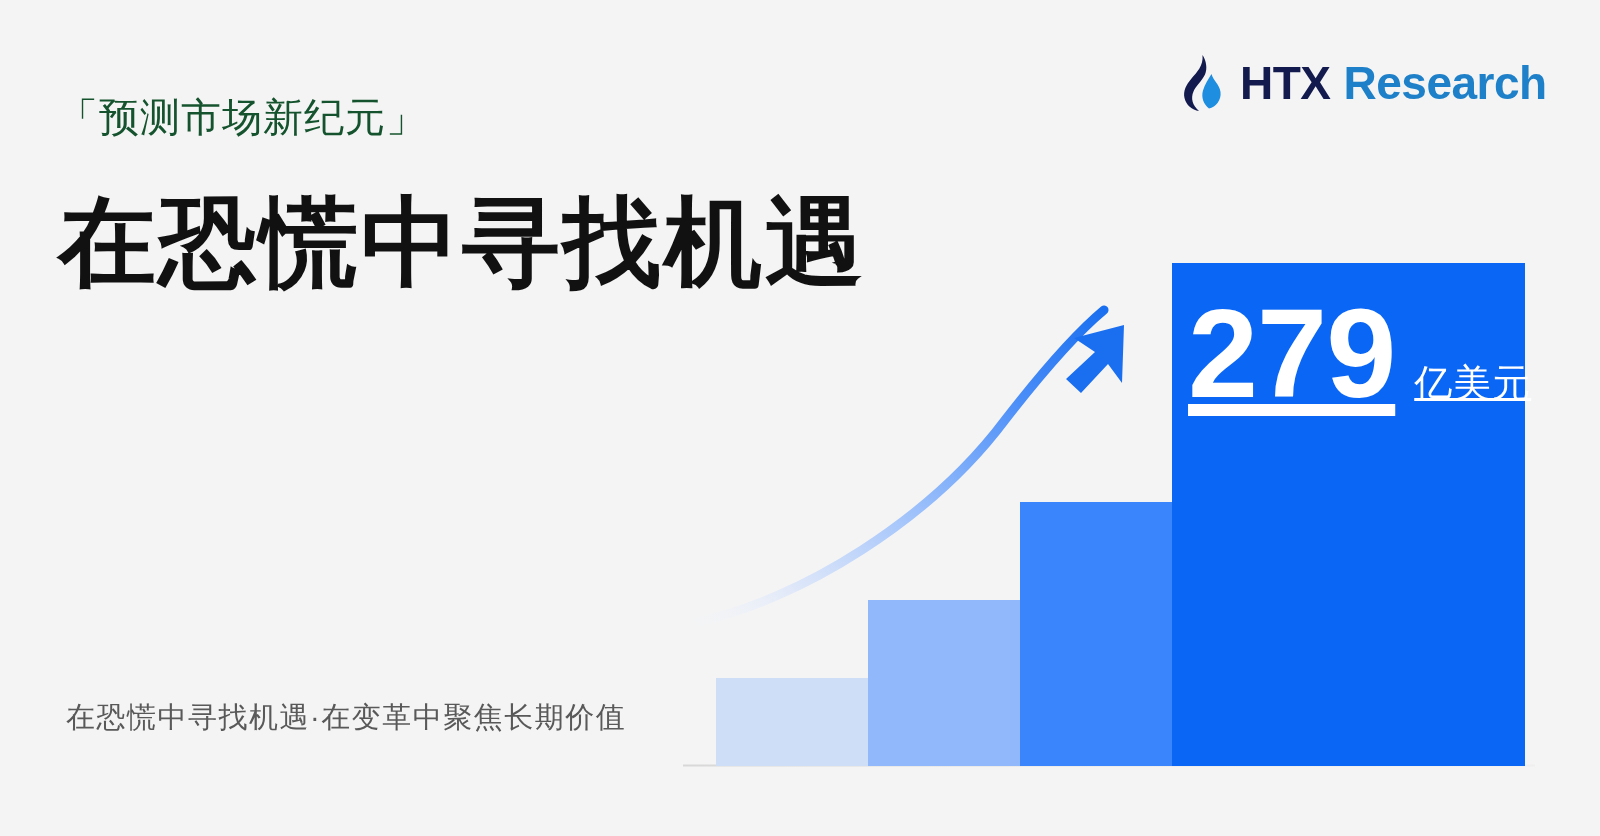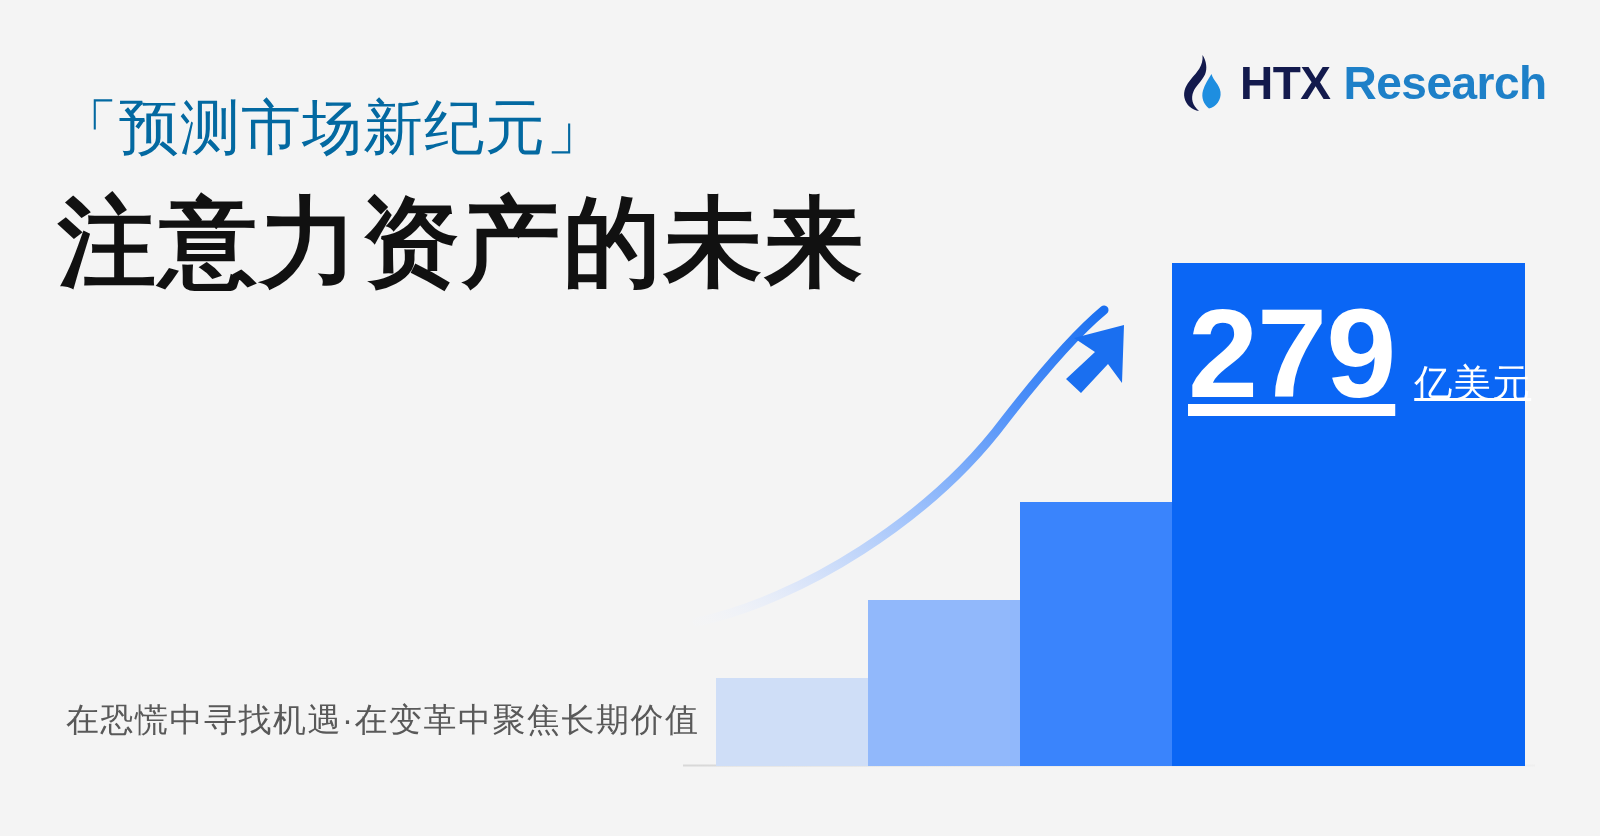--- a/index.html
+++ b/index.html
@@ -24,31 +24,31 @@
     line-height:1;white-space:nowrap;
     display:flex;align-items:baseline;
   }
   .wm-htx{color:#131a4d;}
   .wm-gap{display:inline-block;width:13px;}
   .wm-research{color:#1e80c8;}
 
   
   .kicker{
     position:absolute;left:58px;top:96px;
-    font-size:60px;font-weight:500;color:#0369a1;
+    font-size:40px;font-weight:500;color:#14532d;
     letter-spacing:1px;line-height:1.08;white-space:nowrap;
   }
   .headline{
     position:absolute;left:58px;top:188px;
     font-size:98px;font-weight:bold;color:#111111;
     letter-spacing:3px;line-height:1.12;white-space:nowrap;
   }
   .tagline{
     position:absolute;left:66px;top:700px;
-    font-size:33px;font-weight:400;color:#595959;
+    font-size:29px;font-weight:400;color:#595959;
     letter-spacing:1.5px;line-height:1.2;white-space:nowrap;
   }
 
   
   .chart{position:absolute;left:0;top:0;width:1600px;height:836px;pointer-events:none;}
   .value-wrap{
     position:absolute;left:1188px;top:300px;
     display:flex;align-items:flex-end;
     color:#ffffff;white-space:nowrap;text-decoration:underline;
   }
@@ -95,21 +95,21 @@
     </g>
   </svg>
 
   <div class="value-wrap">
     <span class="value-num">279</span>
     <span class="value-unit">亿美元</span>
   </div>
 
   <div class="kicker">「预测市场新纪元」</div>
 
-  <div class="headline">注意力资产的未来</div>
+  <div class="headline">在恐慌中寻找机遇</div>
 
   <div class="tagline">在恐慌中寻找机遇·在变革中聚焦长期价值</div>
 
   <div class="brand">
     <svg class="brand-mark" viewBox="0 0 46 58" aria-hidden="true">
       <path d="M24.5 1 C25.5 12, 19 18, 13.5 24.5 C8 31, 5 37, 6.5 44
                C8 51, 14 56, 21 57 C14.5 51.5, 12.5 44.5, 15.5 37.5
                C18 31.5, 24 27, 27 20.5 C29.5 15, 28.5 7, 24.5 1 Z" fill="#131a4d"></path>
       <path d="M33.5 20 C35.5 27, 41.5 30.5, 42.5 38 C43.5 46, 38 53, 31 54.5
                C25.5 50, 23 43.5, 25 36.5 C26.8 30.2, 30.5 25, 33.5 20 Z" fill="#1e8ee0"></path>

